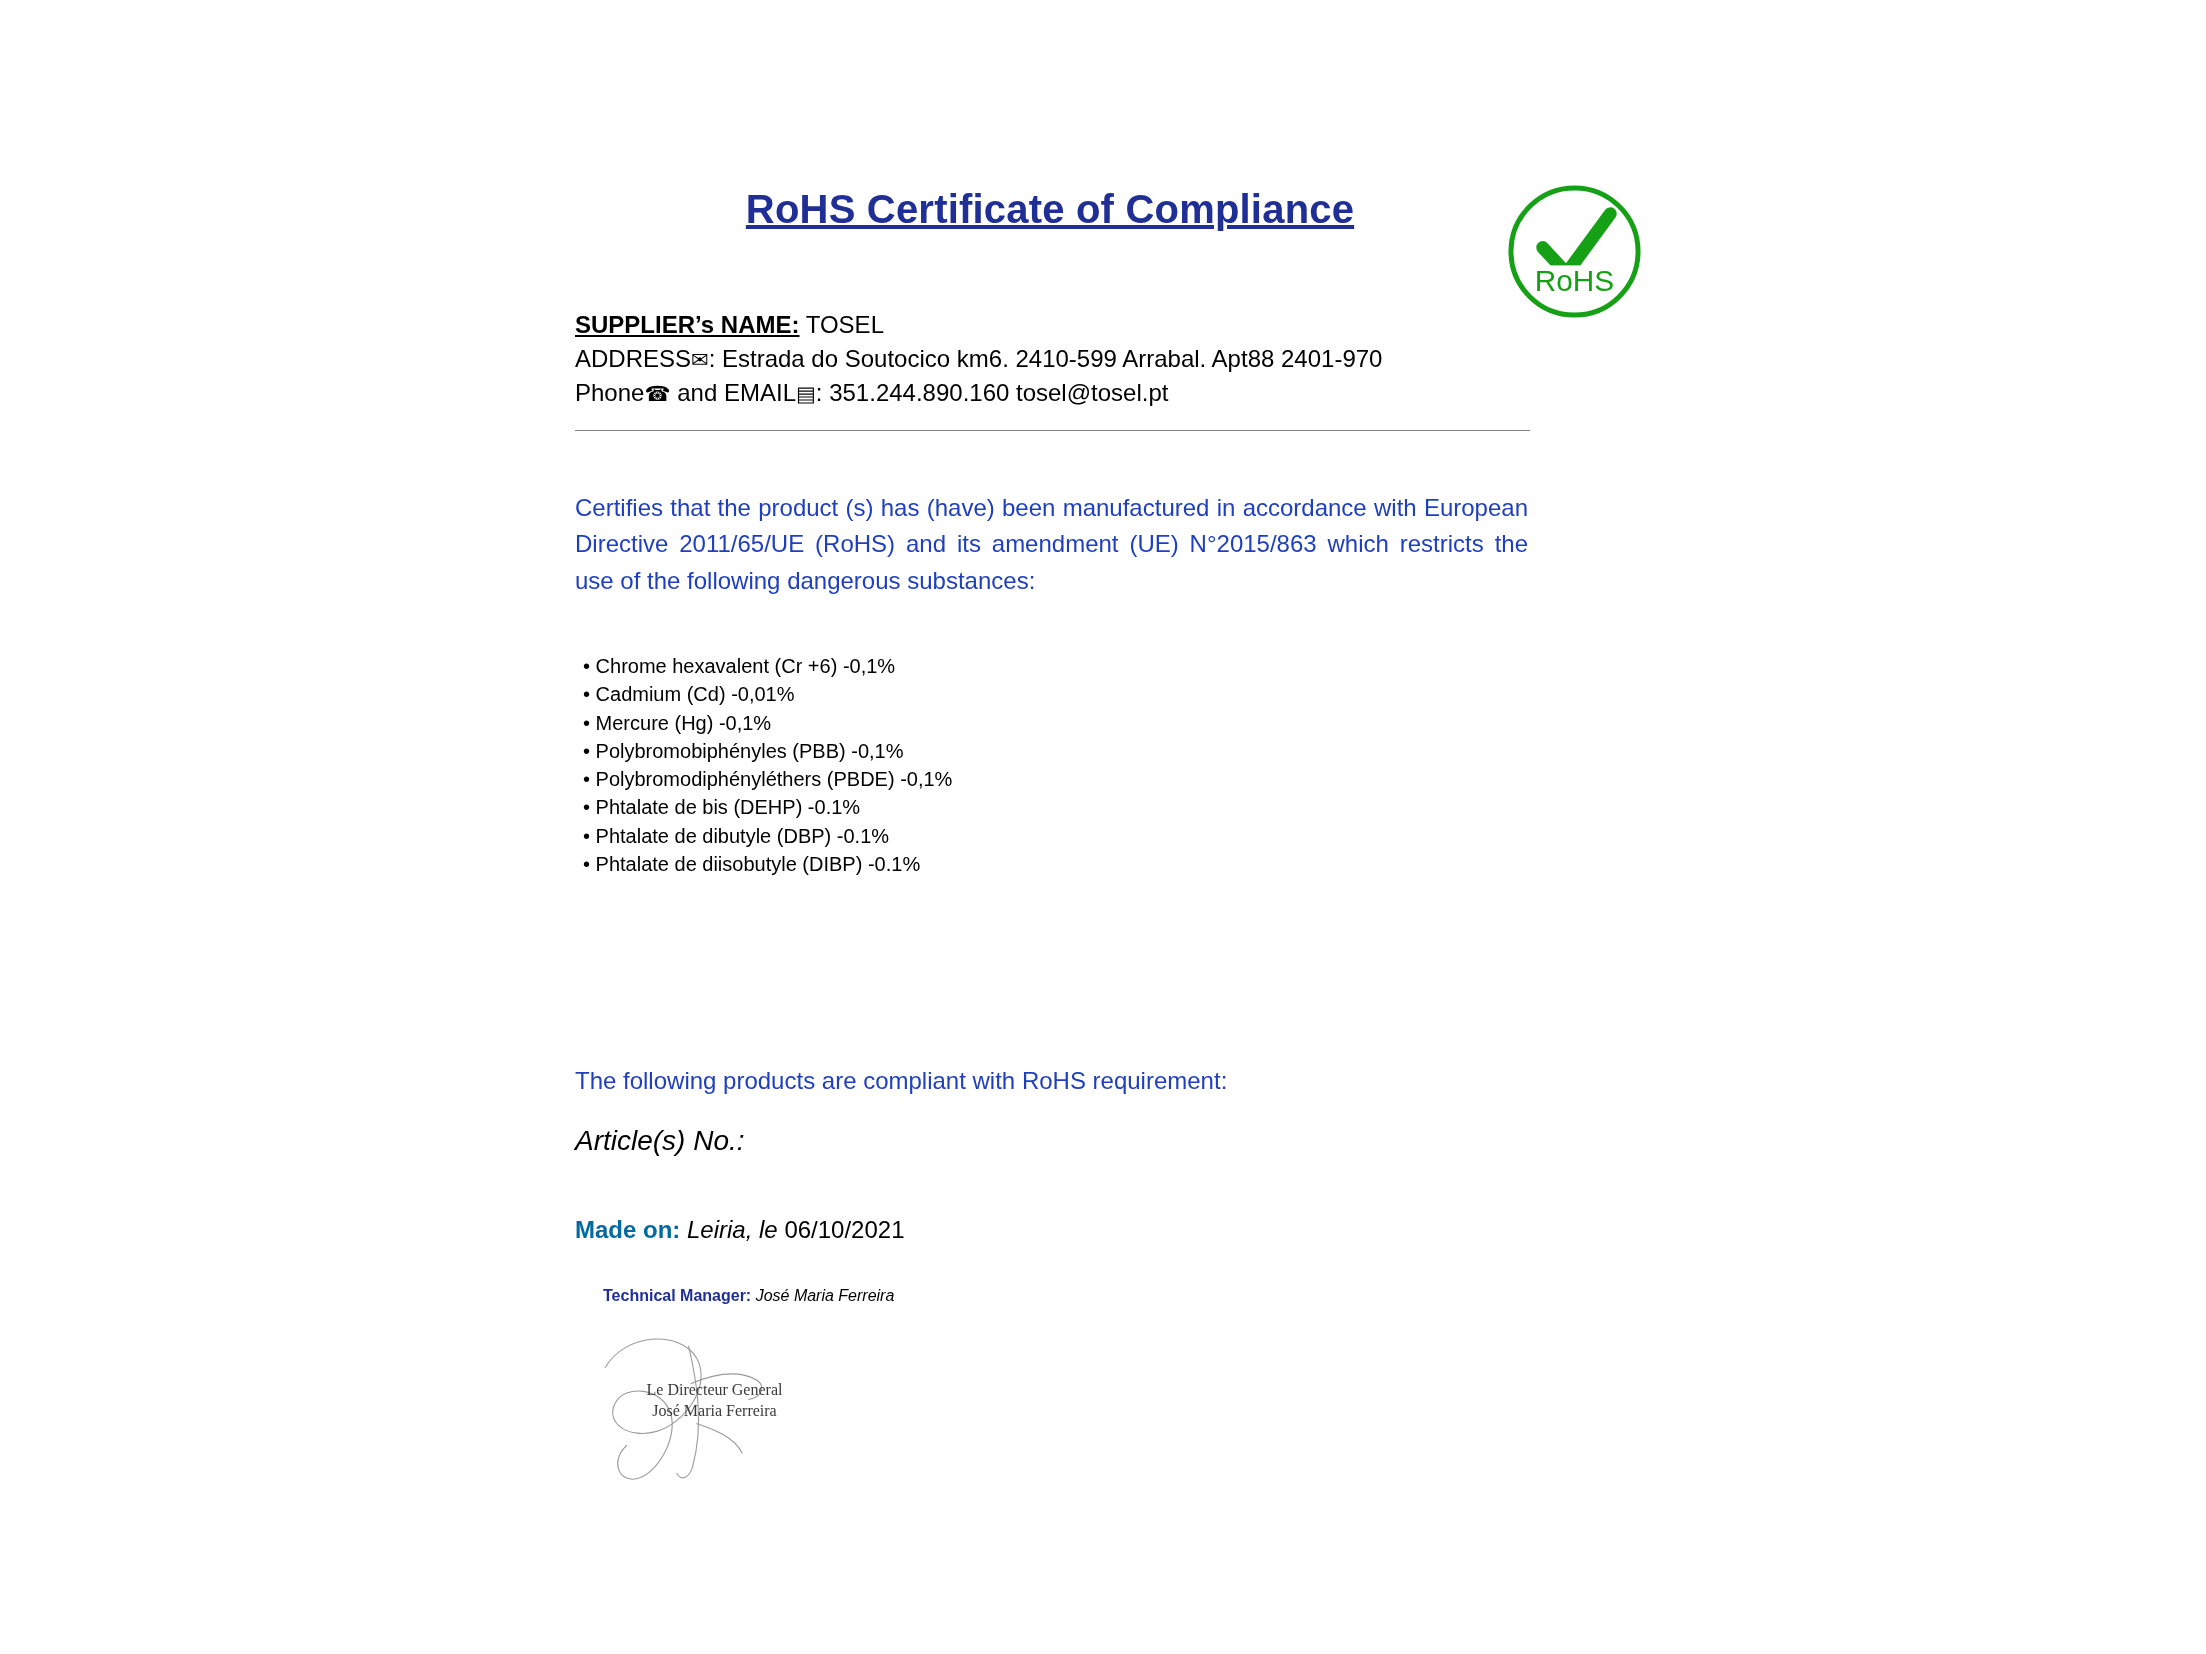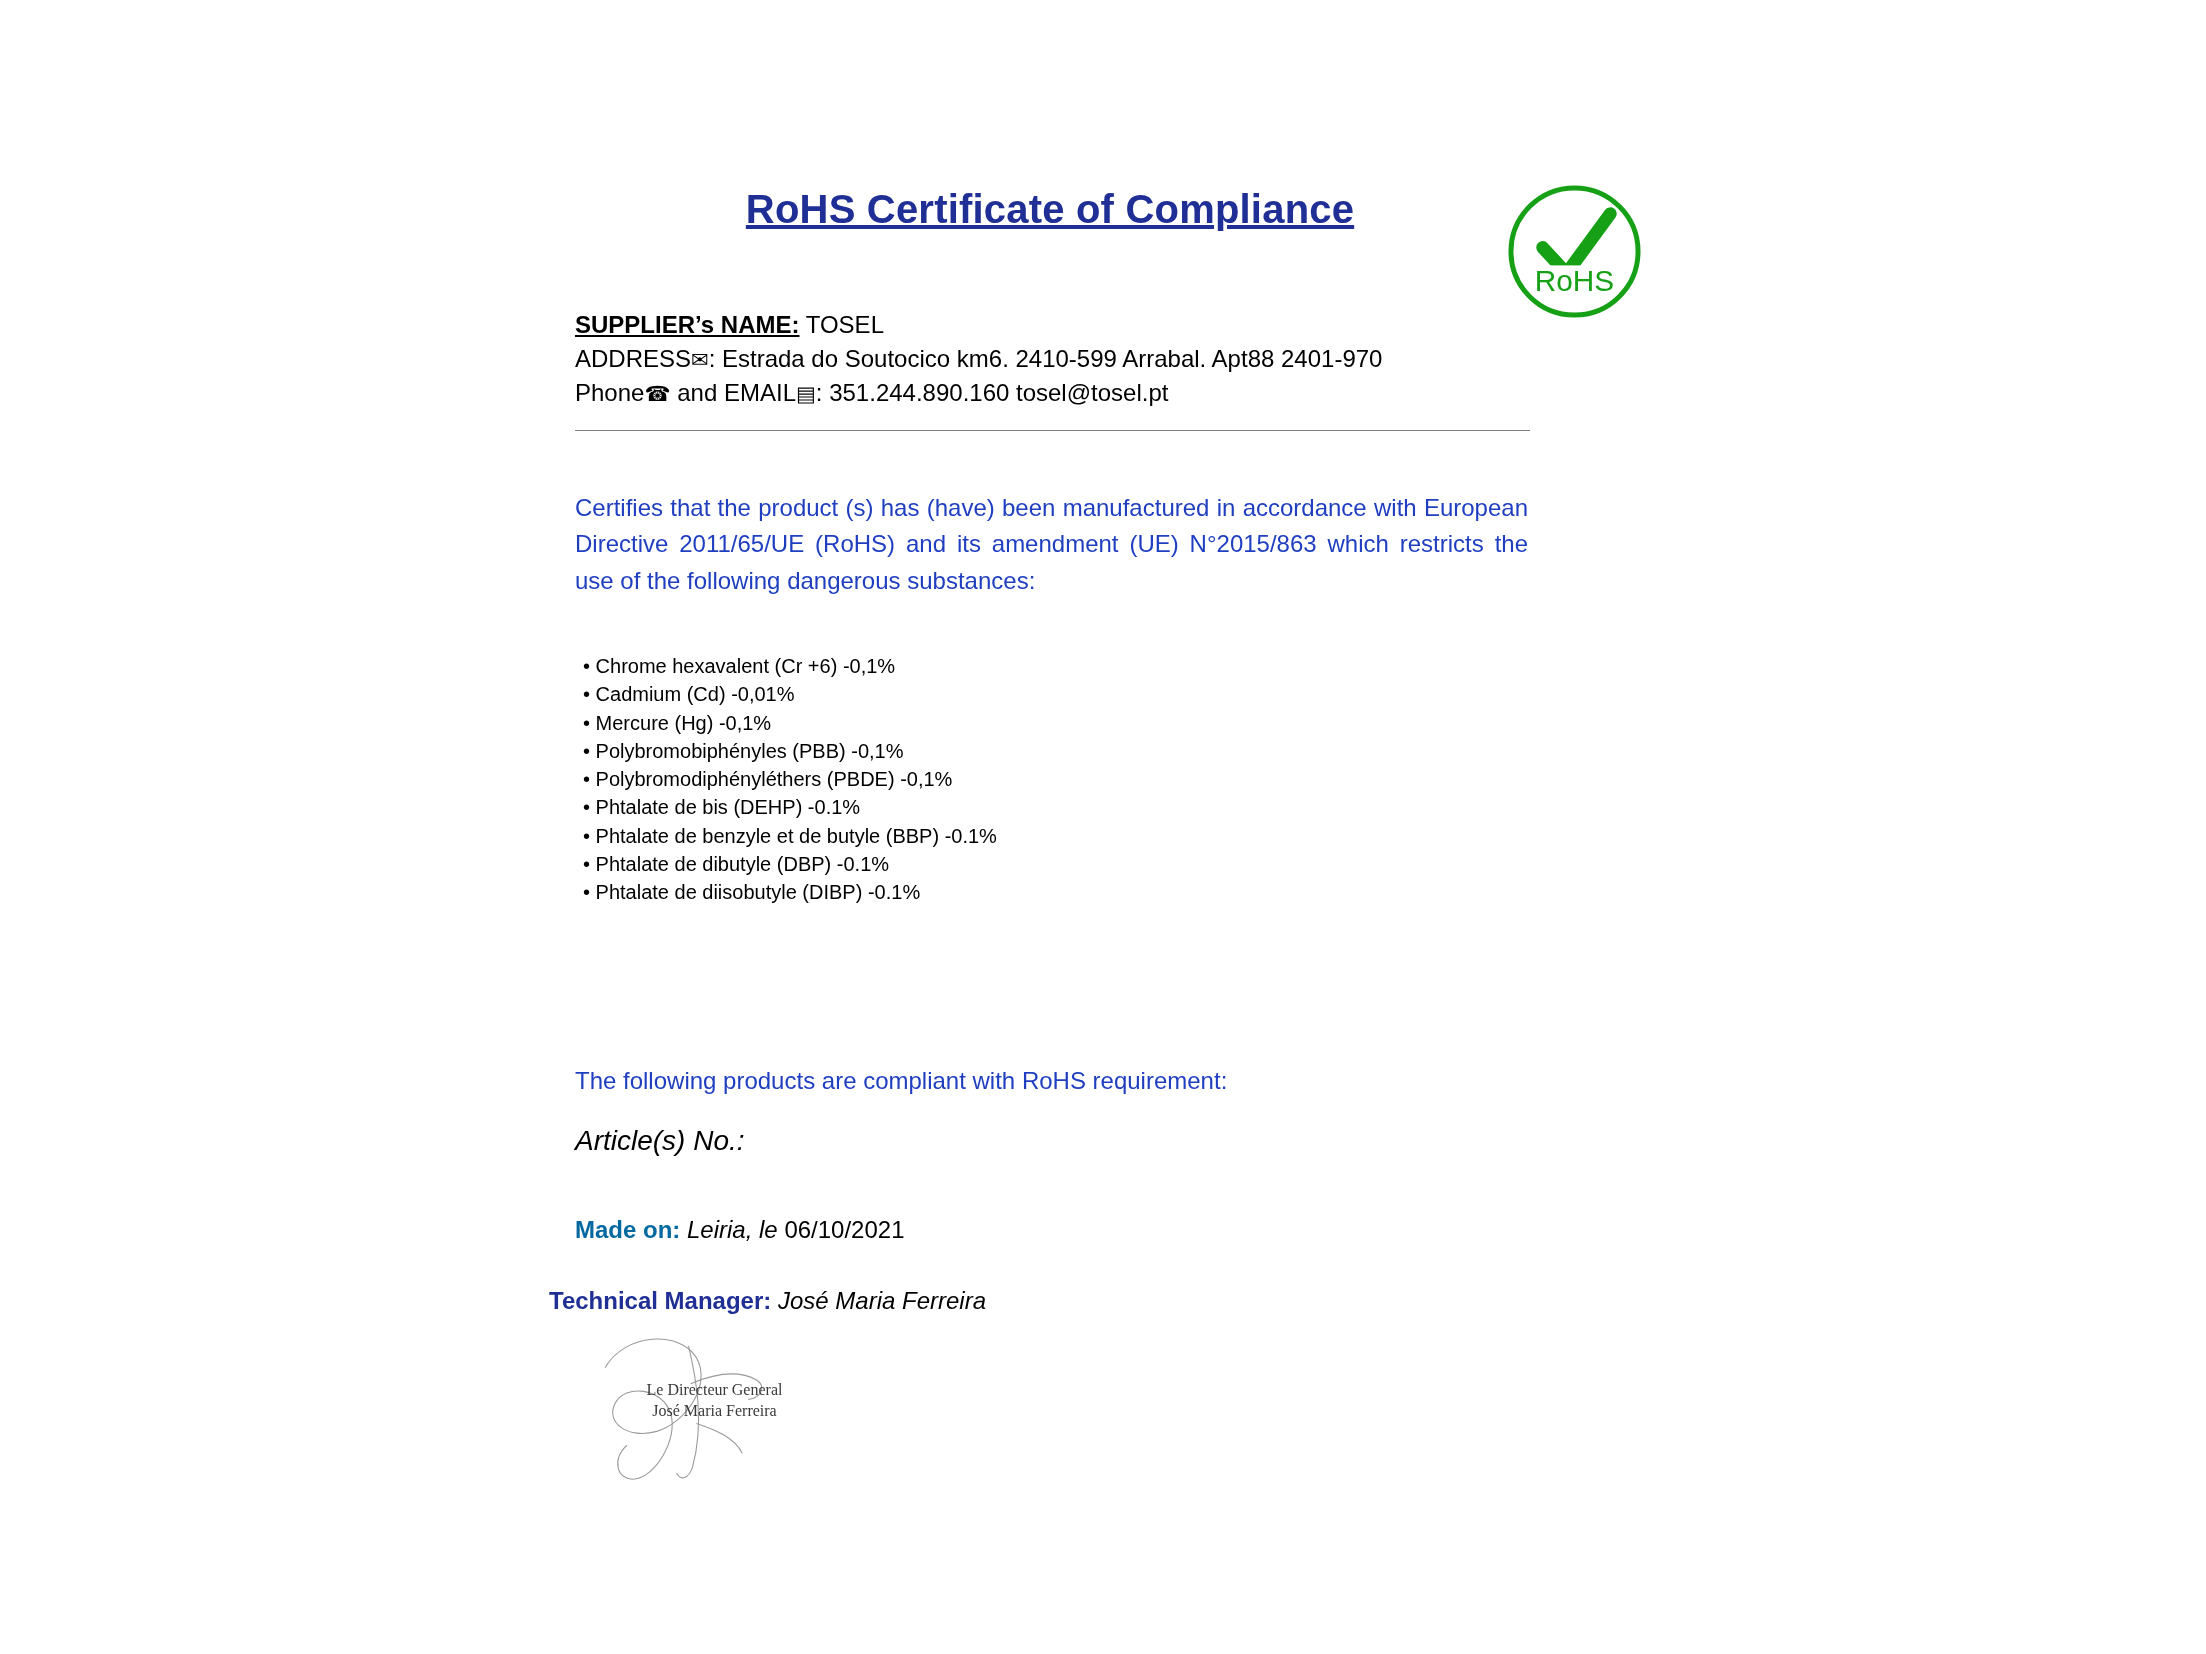--- a/index.html
+++ b/index.html
@@ -135,23 +135,23 @@
   .made-on .lbl {
     font-weight: bold;
     color: #0369a1;
   }
   .made-on .city {
     font-style: italic;
   }
 
   .tech-manager {
     position: absolute;
-    left: 549px;
+    left: 603px;
     top: 1287px;
-    font-size: 24px;
+    font-size: 16px;
   }
   .tech-manager .lbl {
     font-weight: bold;
     color: #1f2f96;
   }
   .tech-manager .name {
     font-style: italic;
     color: #000000;
   }
 
@@ -207,21 +207,20 @@
 
   <div class="certifies">Certifies that the product (s) has (have) been manufactured in accordance with European Directive 2011/65/UE (RoHS) and its amendment (UE) N°2015/863 which restricts the use of the following dangerous substances:</div>
 
   <div class="substances">
     <div>• Chrome hexavalent (Cr +6) -0,1%</div>
     <div>• Cadmium (Cd) -0,01%</div>
     <div>• Mercure (Hg) -0,1%</div>
     <div>• Polybromobiphényles (PBB) -0,1%</div>
     <div>• Polybromodiphényléthers (PBDE) -0,1%</div>
     <div>• Phtalate de bis (DEHP) -0.1%</div>
-    <div>• Phtalate de benzyle et de butyle (BBP) -0.1%</div>
     <div>• Phtalate de dibutyle (DBP) -0.1%</div>
     <div>• Phtalate de diisobutyle (DIBP) -0.1%</div>
   </div>
 
   <div class="compliance-note">The following products are compliant with RoHS requirement:</div>
   <div class="article-line">Article(s) No.:</div>
 
   <div class="made-on">
     <span class="lbl">Made on:</span><span class="city"> Leiria, le</span><span> 06/10/2021</span>
   </div>

